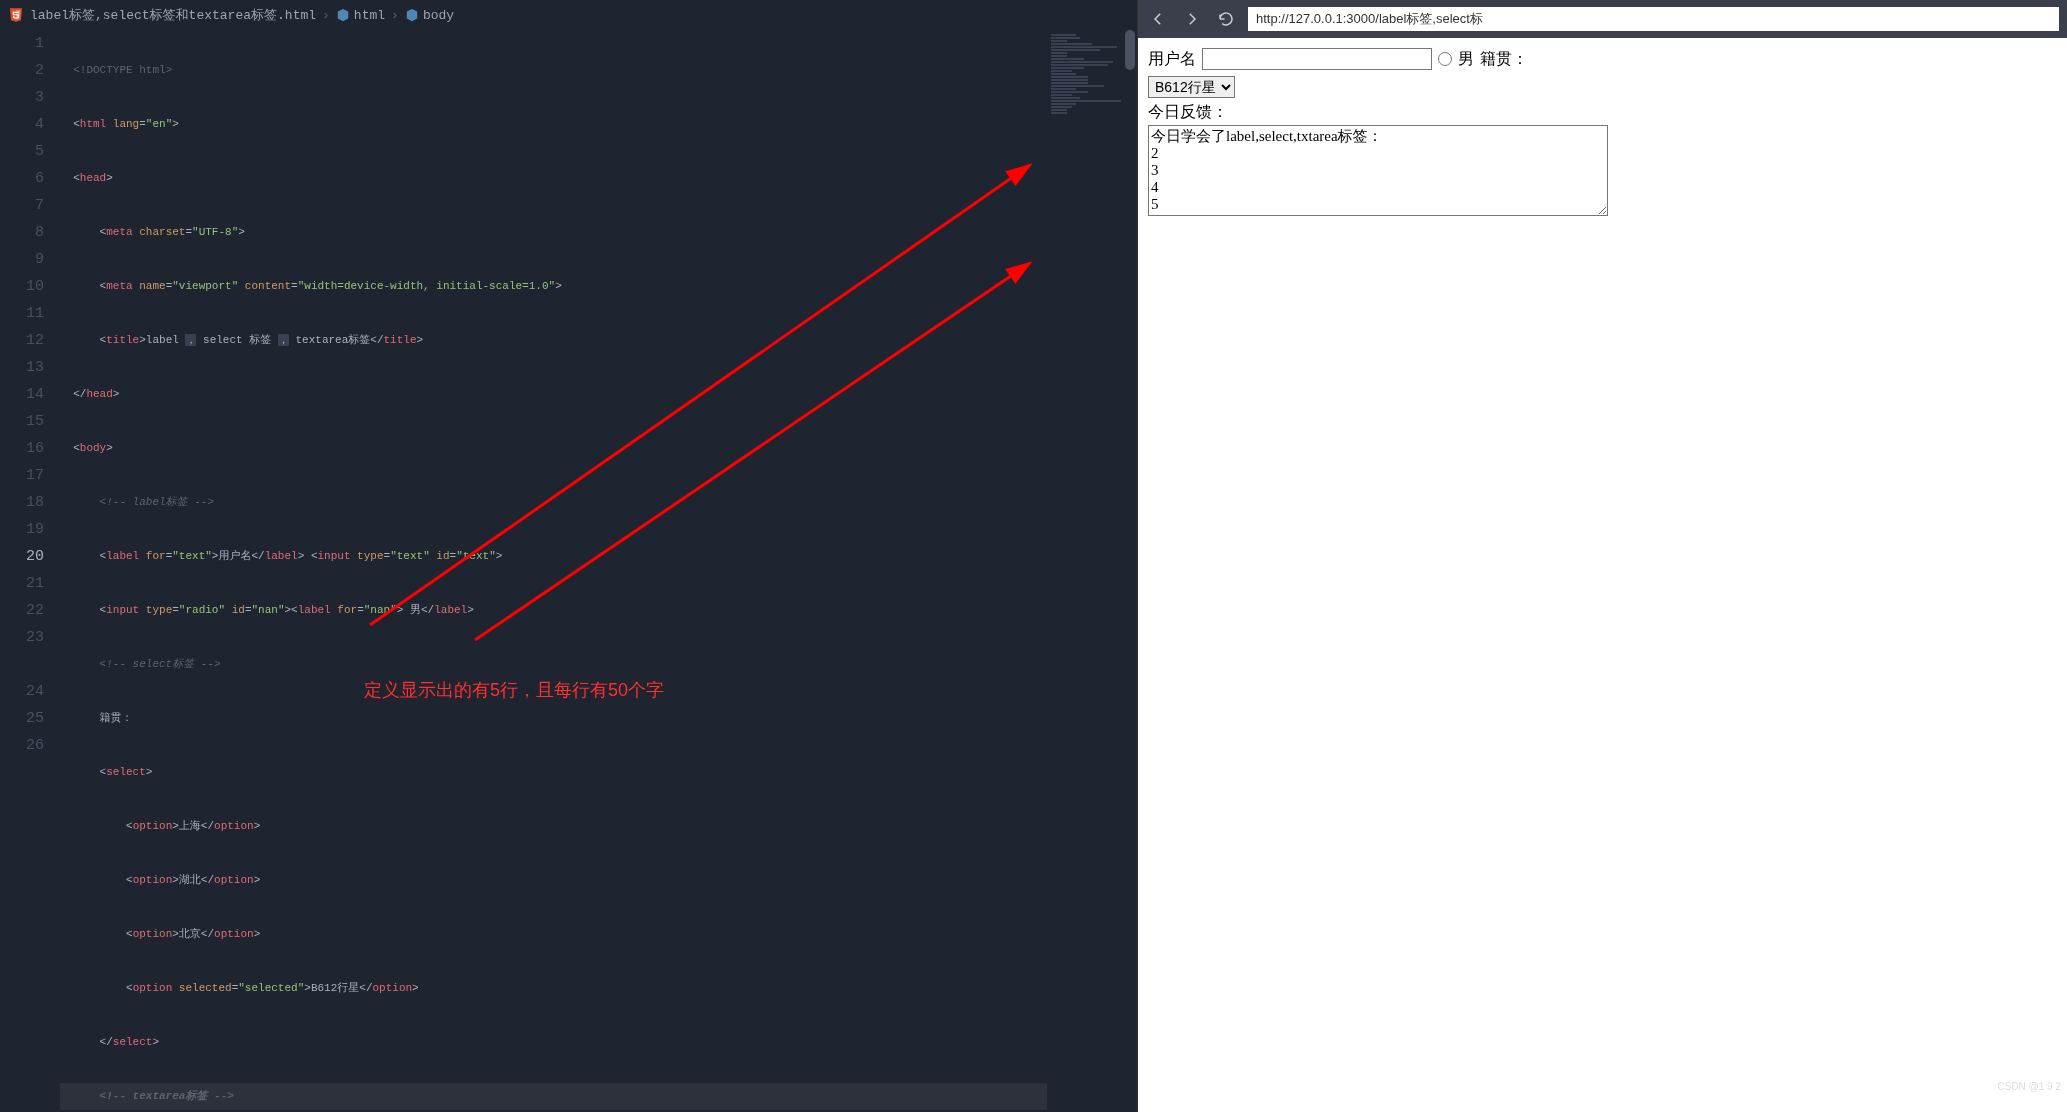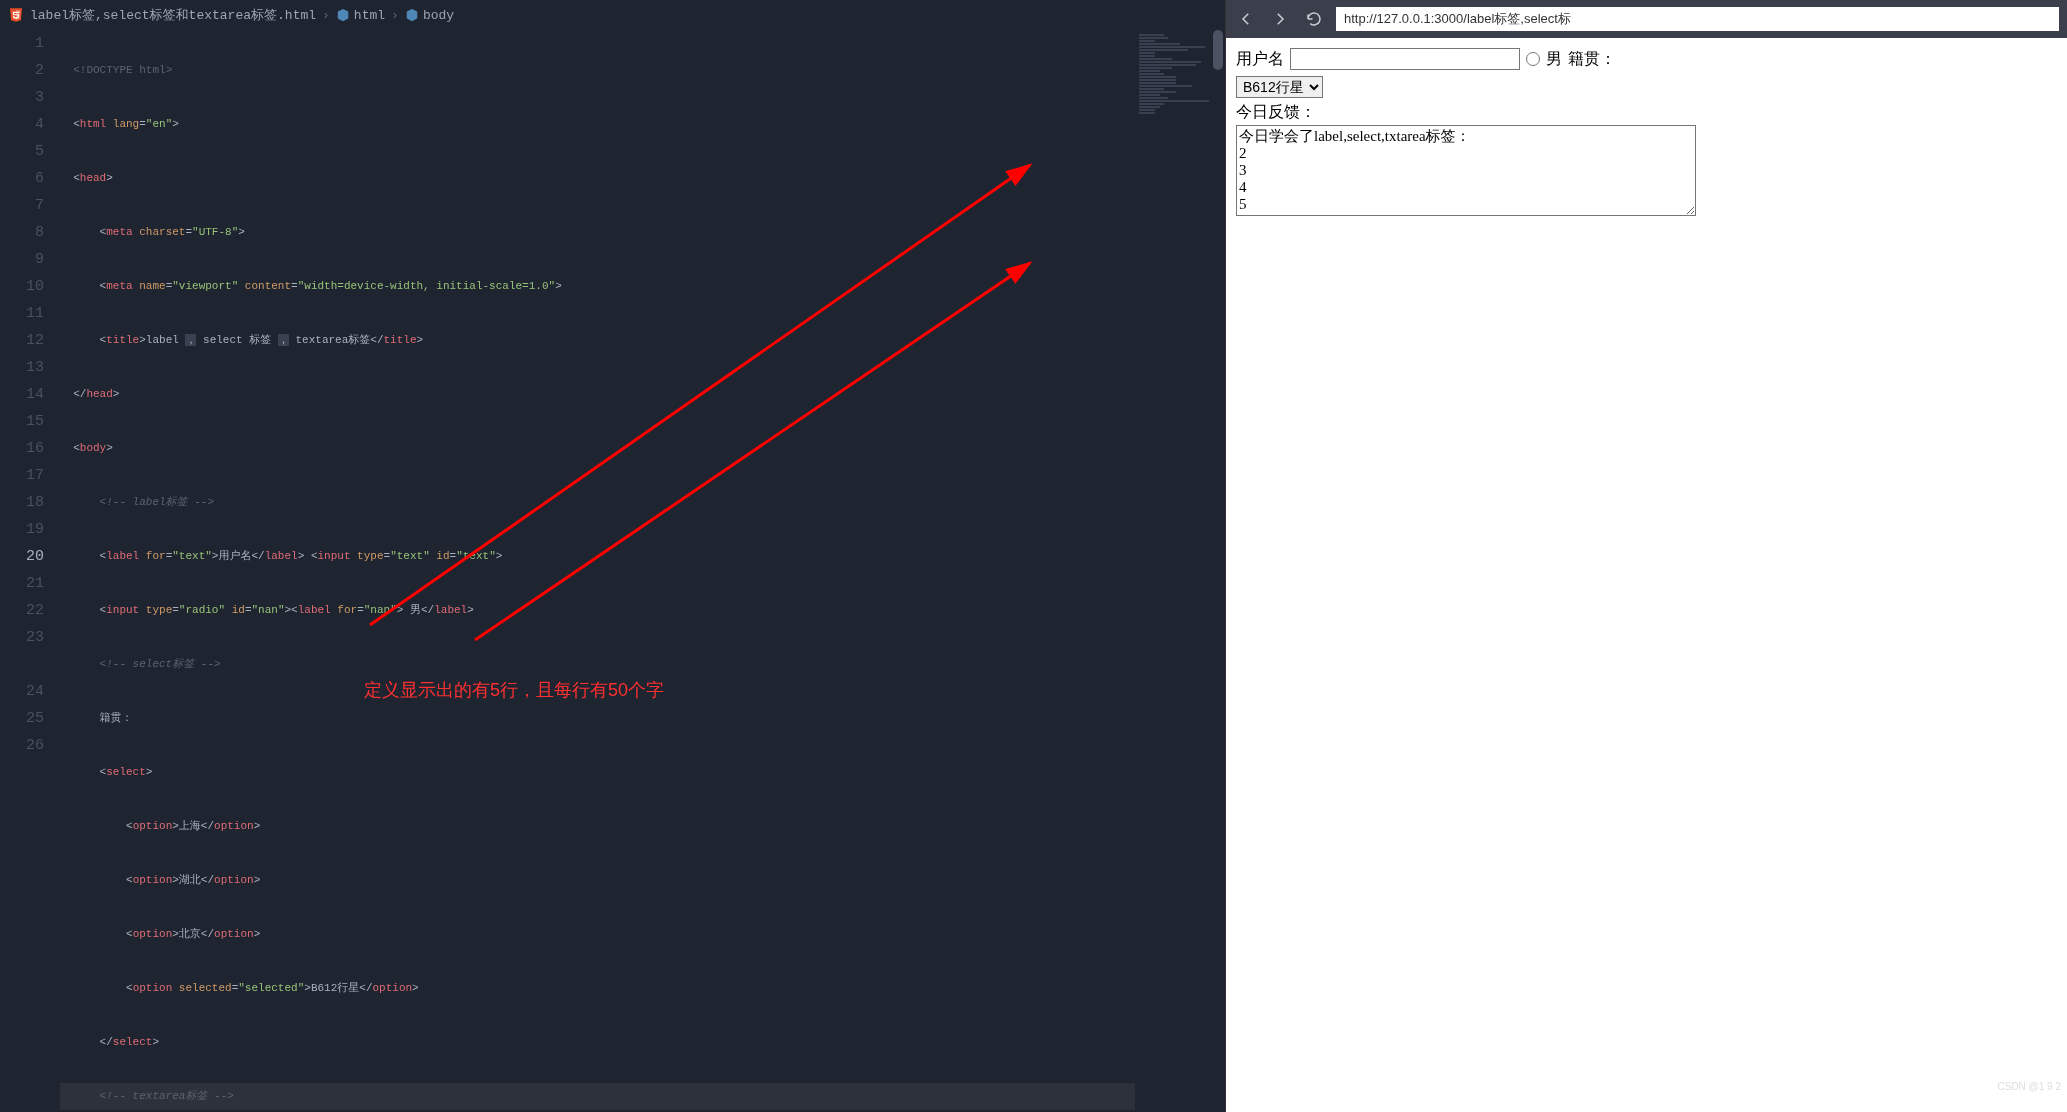--- a/index.html
+++ b/index.html
@@ -1,30 +1,30 @@
 <!DOCTYPE html>
 <html><head>
 <meta charset="utf-8">
 <style>
 * { margin: 0; padding: 0; box-sizing: border-box; }
 body { font-family: Consolas, 'Courier New', monospace; font-size: 14px; background: #1e2430; color: #abb2bf; overflow: hidden; width: 2067px; height: 1112px; position: relative; }
 .container { display: flex; width: 100%; height: 100%; }
-.editor-pane { width: 1225px; height: 100%; background: #1e2430; position: relative; }
+.editor-pane { width: 1137px; height: 100%; background: #1e2430; position: relative; }
 .breadcrumb { height: 30px; display: flex; align-items: center; padding: 0 8px; background: #1e2430; color: #9da5b4; font-size: 13px; }
 .breadcrumb .icon-html5 { width: 16px; height: 16px; margin-right: 6px; display: inline-flex; align-items: center; justify-content: center; }
 .breadcrumb .sep { margin: 0 6px; color: #5c6370; }
 .breadcrumb .crumb { display: inline-flex; align-items: center; }
 .breadcrumb .cube-icon { width: 14px; height: 14px; margin-right: 4px; }
 .editor-body { display: flex; height: calc(100% - 30px); position: relative; }
 .gutter { width: 60px; text-align: right; padding-right: 16px; color: #495162; user-select: none; line-height: 27px; font-size: 15px; }
 .gutter .ln { height: 27px; }
 .gutter .ln.active { color: #abb2bf; }
 .code { flex: 1; line-height: 27px; font-size: 11px; white-space: pre; position: relative; }
 .code .line { height: 27px; }
-.code .line.active { background: #2c313c; }
+.code .line.active { background: #2c313c; font-weight: bold; }
 .minimap { width: 90px; background: #1e2430; position: absolute; right: 0; top: 0; height: 100%; }
 .minimap-content { padding: 4px; }
 .minimap-line { height: 2px; margin-bottom: 1px; background: #3a4050; }
 .tok-punct { color: #abb2bf; }
 .tok-tag { color: #e06c75; }
 .tok-attr { color: #d19a66; }
 .tok-string { color: #98c379; }
 .tok-text { color: #abb2bf; }
 .tok-comment { color: #5c6370; font-style: italic; }
 .tok-doctype { color: #5c6370; }

